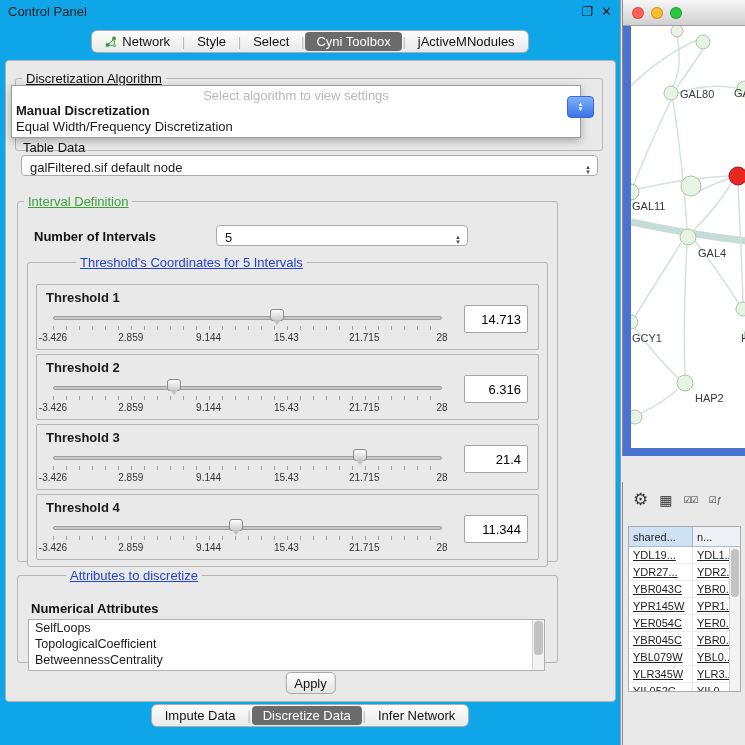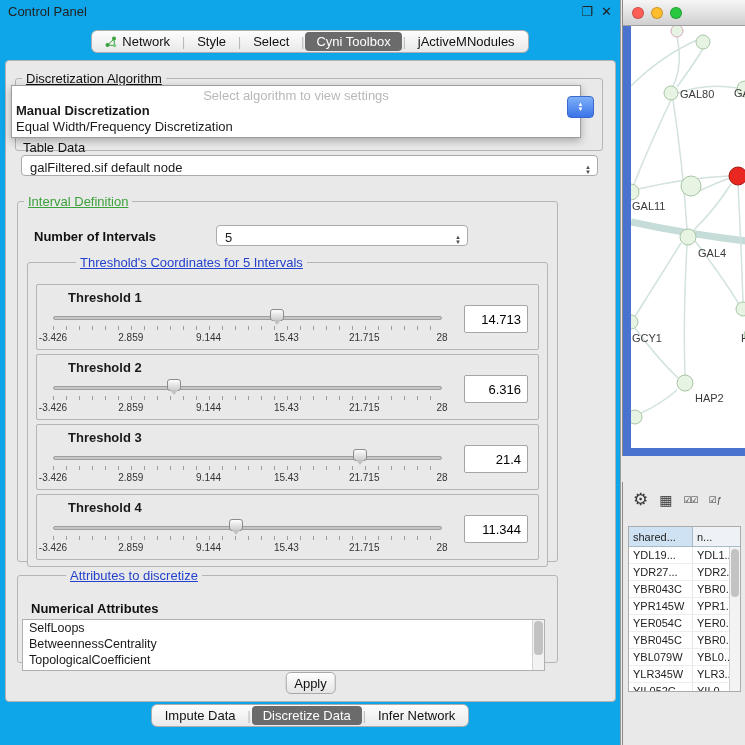--- a/index.html
+++ b/index.html
@@ -46,32 +46,32 @@
 .bold-label{position:absolute;font-size:13px;font-weight:bold;color:#111;}
 .combo{position:absolute;display:flex;align-items:flex-end;background:#fff;border:1px solid #ababab;border-radius:4px;font-size:13px;height:21px;gap:29px;}
 .combo .val{flex:1;padding-left:8px;white-space:nowrap;overflow:hidden;}
 .stepper{width:18px;display:flex;flex-direction:column;align-items:center;justify-content:center;color:#4a4a4a;font-size:6px;line-height:5px;}
 
 .interval-group{left:11px;top:133px;width:541px;height:368px;}
 .thresholds-group{left:9px;top:46px;width:521px;height:312px;}
 #thresholdContainer{position:absolute;left:0;right:0;top:14px;}
 
 .threshold-panel{position:relative;height:66px;margin:0 8px 4px 8px;border:1px solid #b5b5b5;border-radius:2px;background:#e9e9e9;}
-.th-label{position:absolute;left:9px;top:5px;font-weight:bold;font-size:13px;margin-left:22px;}
+.th-label{position:absolute;left:9px;top:5px;font-weight:bold;font-size:13px;}
 .slider{position:absolute;left:16px;top:24px;right:96px;height:38px;}
 .groove{position:absolute;left:0;right:0;top:7px;height:4px;background:#c6c6c6;border:1px solid #9e9e9e;border-radius:2px;}
 .thumb{position:absolute;top:0px;width:14px;height:12px;margin-left:-7px;background:linear-gradient(#fdfdfd,#cdcdcd);border:1px solid #8c8c8c;border-radius:3px;z-index:2;}
 .thumb::after{content:"";position:absolute;left:2px;top:10px;border-left:4px solid transparent;border-right:4px solid transparent;border-top:5px solid #c2c2c2;}
 .ticks{position:absolute;left:0;right:0;top:17px;height:4px;background-image:repeating-linear-gradient(to right,#9d9d9d 0 1px,transparent 1px 13px);}
 .scale{position:absolute;left:0;right:0;top:23px;height:11px;font-size:10px;color:#333;}
 .scale span{position:absolute;transform:translateX(-50%);white-space:nowrap;}
 .value-box{position:absolute;right:10px;top:20px;width:64px;height:28px;border:1px solid #a5a5a5;background:#fff;font:13px "Liberation Sans",sans-serif;text-align:right;padding-right:6px;border-radius:2px;}
 
 .attr-group{left:11px;top:507px;width:541px;height:95px;}
-.listbox{position:absolute;left:4px;top:36px;right:12px;height:52px;background:#fff;border:1px solid #b0b0b0;overflow:hidden;}
+.listbox{position:absolute;left:10px;top:36px;right:12px;height:52px;background:#fff;border:1px solid #b0b0b0;overflow:hidden;}
 .list-item{font-size:12.5px;line-height:16px;padding-left:6px;white-space:nowrap;}
 .list-scroll{position:absolute;right:0;top:0;bottom:0;width:12px;background:#f2f2f2;border-left:1px solid #d4d4d4;}
 .list-thumb{position:absolute;left:1px;right:1px;top:1px;height:34px;background:#c2c2c2;border-radius:4px;}
 
 .apply-btn{position:absolute;left:50%;transform:translateX(-50%);top:611px;height:22px;padding:0 8px;font:13px "Liberation Sans",sans-serif;background:linear-gradient(#ffffff,#e4e4e4);border:1px solid #a8a8a8;border-radius:5px;color:#111;}
 
 
 .right{position:absolute;left:622px;top:0;width:123px;height:745px;}
 .network-window{position:absolute;left:0;top:0;width:123px;height:456px;background:#d9d9d9;border-left:1px solid #8a8a8a;}
 .net-titlebar{height:26px;background:linear-gradient(#f6f6f6,#d0d0d0);border-bottom:1px solid #9f9f9f;display:flex;align-items:center;padding-left:9px;gap:7px;}
@@ -86,21 +86,21 @@
 .tp-icon{cursor:default;}
 [data-name="gear-icon"]{font-size:17px;}
 [data-name="table-columns-icon"]{font-size:14px;}
 [data-name="select-columns-icon"]{font-size:9px;letter-spacing:-1px;}
 [data-name="row-functions-icon"]{font-size:9px;}
 .data-table{position:absolute;left:5px;top:44px;right:4px;height:166px;background:#fff;border:1px solid #ababab;overflow:hidden;}
 .header-row{display:flex;height:20px;border-bottom:1px solid #a9bac8;}
 .hcell{flex:1;background:#eef2f6;font-size:11px;padding:4px 10px 0 4px;white-space:nowrap;overflow:hidden;color:#222;}
 .hcell.first{flex:none;width:64px;background:#cfe2f4;border-right:1px solid #aab8c4;}
 .trow{display:flex;height:17px;border-bottom:1px solid #ededed;font-size:11px;color:#222;}
-.cell{flex:1;padding:2px 8px 0 4px;white-space:nowrap;overflow:hidden;}
+.cell{flex:1;padding:2px 8px 0 4px;white-space:nowrap;overflow:hidden;text-decoration:underline;}
 .cell.first{flex:none;width:64px;border-right:1px solid #e6e6e6;}
 .vscroll{position:absolute;right:0;top:20px;bottom:0;width:11px;background:#f3f3f3;border-left:1px solid #d0d0d0;}
 .vthumb{position:absolute;left:1px;right:1px;top:2px;height:48px;background:#c3c3c3;border-radius:4px;}
 </style>
 </head>
 <body>
 
 <div class="stage" data-name="screen">
 
   <section class="control-panel" data-name="control-panel-window">
@@ -261,22 +261,22 @@
 </div>
         </fieldset>
       </fieldset>
 
       <fieldset class="attr-group blue-title" data-name="attributes-to-discretize-group">
         <legend data-name="group-title">Attributes to discretize</legend>
         <div class="bold-label" style="left:13px;top:18px;" data-name="numerical-attributes-label">Numerical Attributes</div>
         <div class="listbox" data-name="numerical-attributes-list">
           <div id="attrItems">
               <div class="list-item" data-name="attribute-item-selfloops">SelfLoops</div>
+              <div class="list-item" data-name="attribute-item-topologicalcoefficient">TopologicalCoefficient</div>
               <div class="list-item" data-name="attribute-item-betweennesscentrality">BetweennessCentrality</div>
-              <div class="list-item" data-name="attribute-item-topologicalcoefficient">TopologicalCoefficient</div>
             </div>
           <div class="list-scroll" data-name="list-scrollbar">
             <div class="list-thumb" data-name="scrollbar-thumb"></div>
           </div>
         </div>
       </fieldset>
 
       <button class="apply-btn" data-name="apply-button">Apply</button>
     </div>
 

